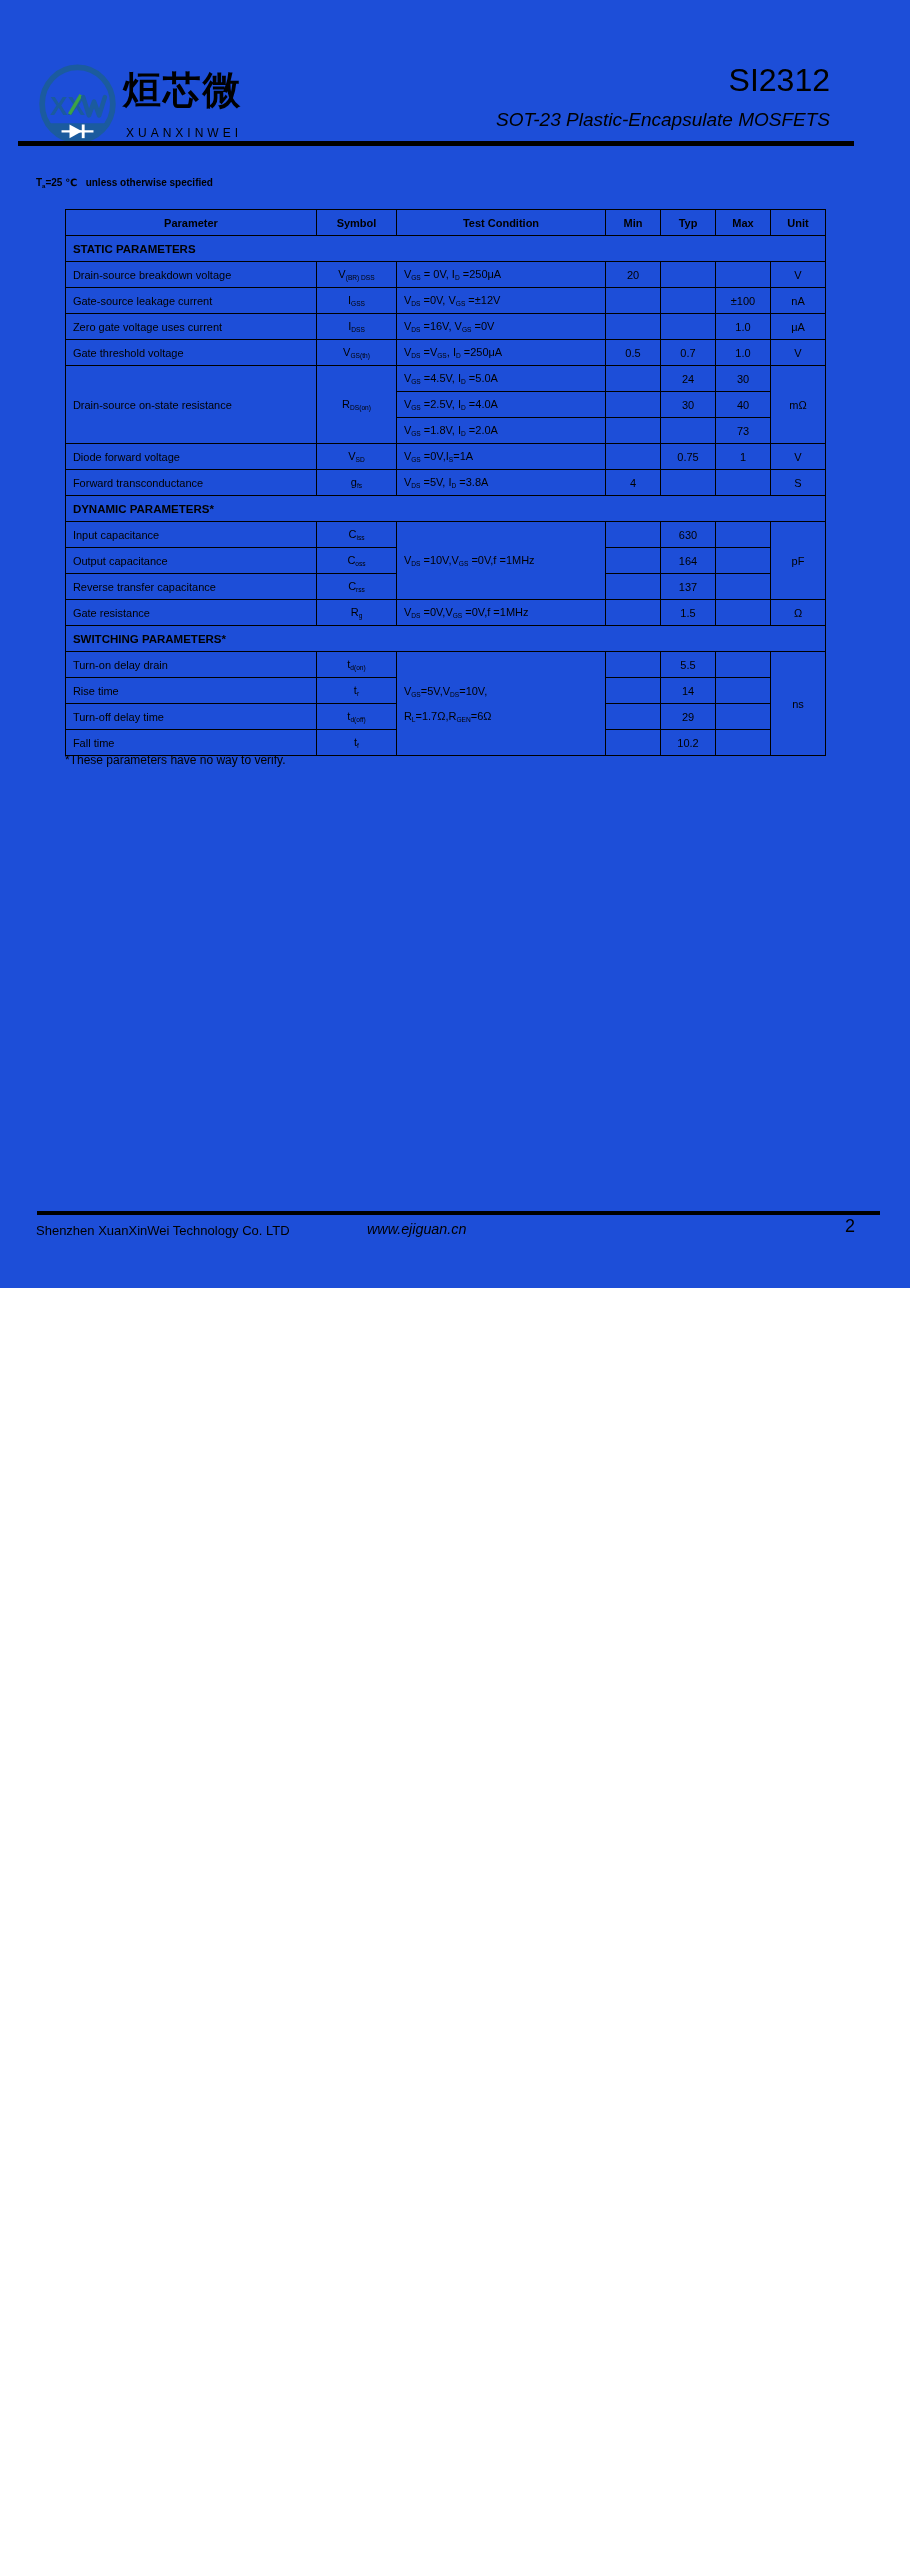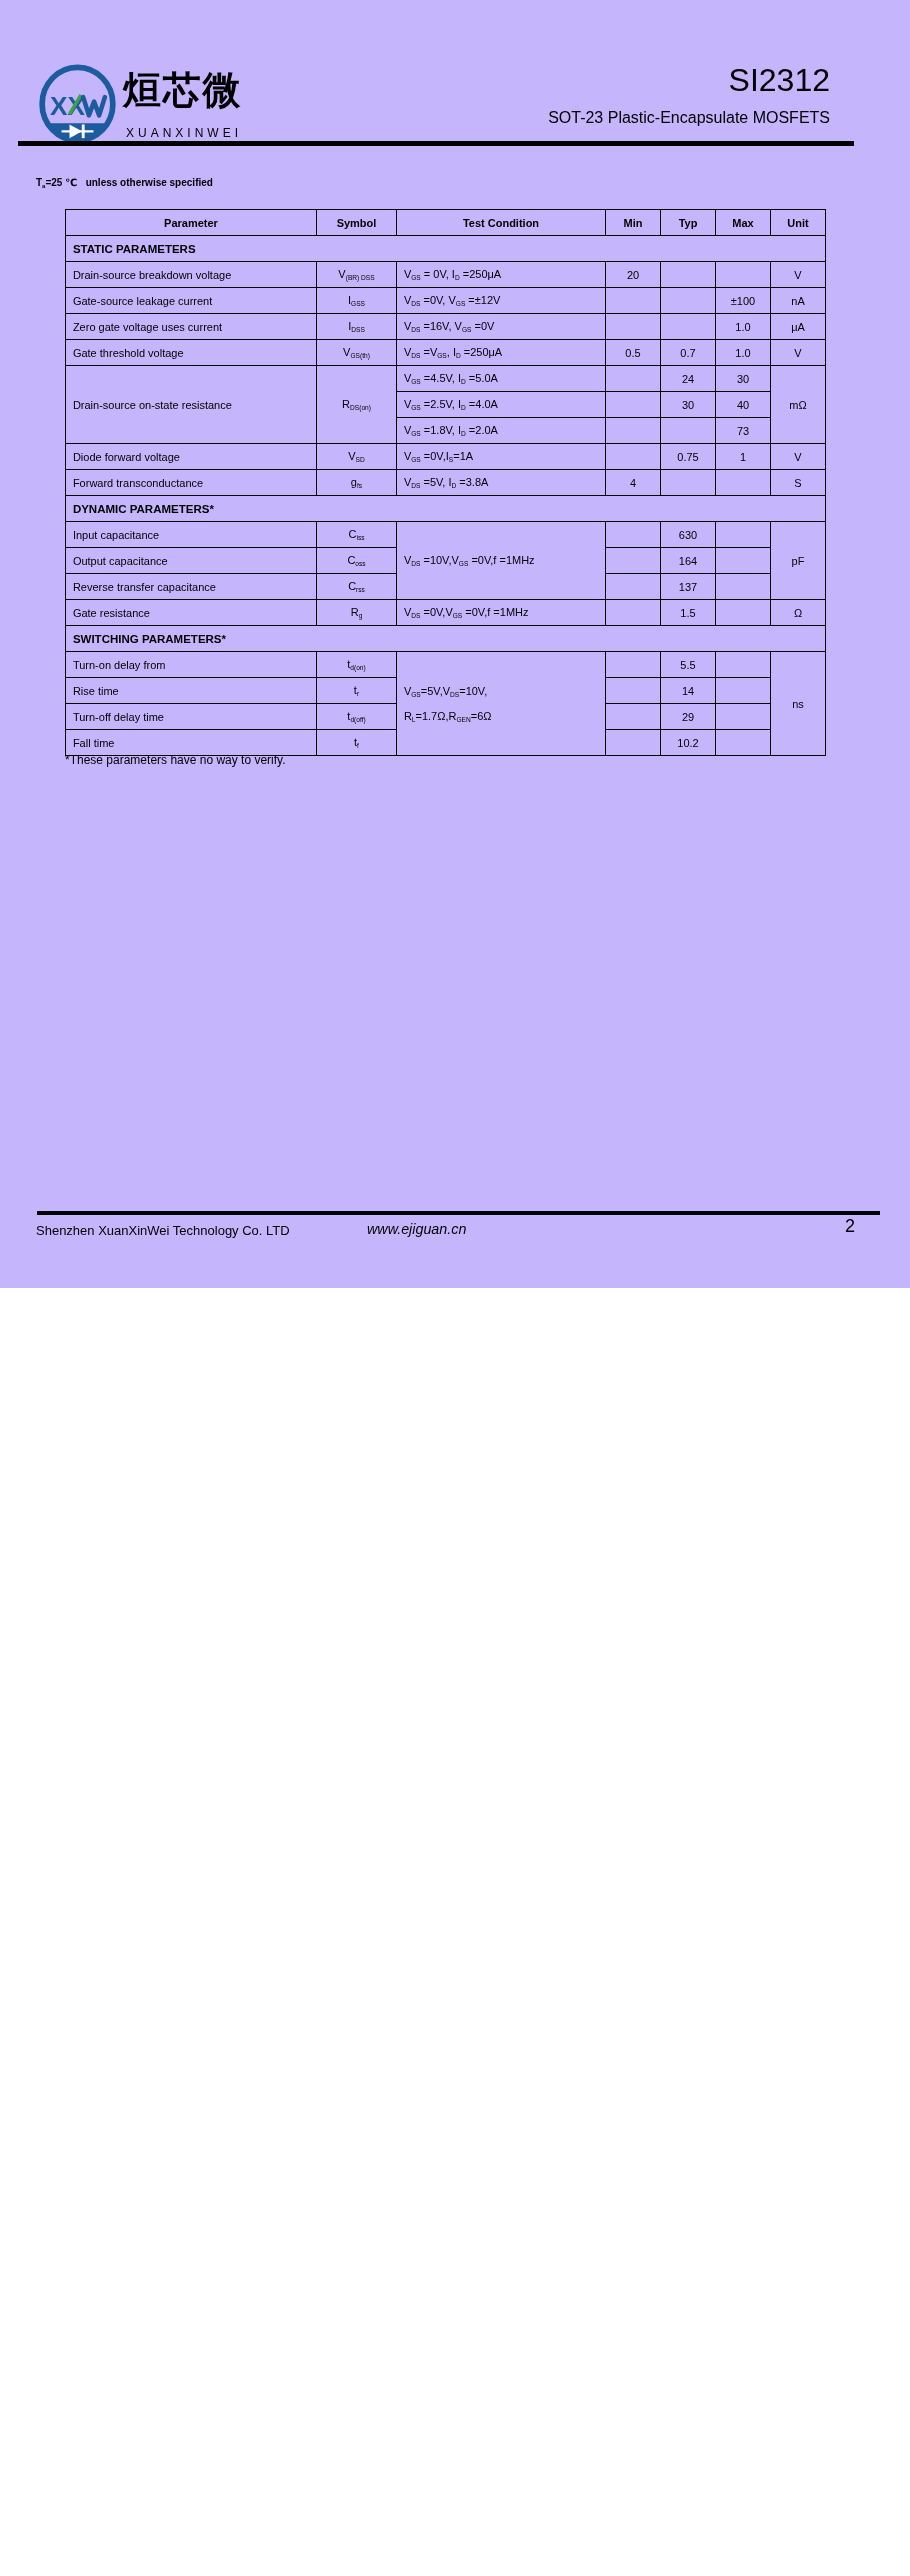--- a/index.html
+++ b/index.html
@@ -1,27 +1,27 @@
 <!DOCTYPE html>
 <html style="font-size:9.2px"><head>
 <meta charset="utf-8">
 <style>
   html,body{margin:0;padding:0;background:#ffffff;}
   body{font-family:"Liberation Sans","DejaVu Sans",sans-serif;color:#000;}
   #doc{position:relative;width:910px;height:2576px;background:#fff;}
-  .page{position:absolute;left:0;width:910px;height:1288px;background:#c4b5fd;overflow:hidden;}
+  .page{position:absolute;left:0;width:910px;height:1288px;background:#1d4ed8;overflow:hidden;}
   #p1{top:0;} #p2{top:2245;}
   .abs{position:absolute;}
   .rule{position:absolute;background:#000;}
   .sub{font-size:0.60em;vertical-align:-0.30em;}
   
   .brand-cn{position:absolute;left:123px;top:71px;font-size:38px;font-weight:bold;letter-spacing:1.7px;line-height:1;}
   .brand-en{position:absolute;left:126px;top:126px;font-size:12px;letter-spacing:4px;}
   .h-part{position:absolute;right:80px;top:64px;font-size:32px;line-height:1;}
-  .h-sub{position:absolute;right:80px;top:110px;font-size:16px;line-height:1;}
+  .h-sub{position:absolute;right:80px;top:110px;font-size:19px;line-height:1;font-style:italic;}
   .head-rule{left:18px;top:141px;width:836px;height:4.6px;}
   
   .main-title{position:absolute;left:86px;top:217px;font-size:12.6px;}
   .equiv-title{position:absolute;left:640px;top:217px;font-size:13.8px;font-weight:bold;letter-spacing:0.6px;}
   .feature{position:absolute;left:85px;font-size:14.3px;white-space:nowrap;}
   .feature .dot{font-size:9.8px;vertical-align:2.9px;margin-right:15px;}
   .feature .sub{font-weight:bold;font-size:9.8px;}
   .seg-b{font-weight:bold;font-size:17px;}
   .desc-title{position:absolute;left:86px;top:548px;font-size:13.8px;font-weight:bold;}
   .desc-text{position:absolute;left:86px;top:589px;width:551px;font-size:13px;line-height:17px;white-space:pre-line;letter-spacing:-0.1px;}
@@ -355,21 +355,21 @@
           <td class="l"><span>V</span><span class="sub">DS</span><span> =0V,V</span><span class="sub">GS</span><span> =0V,f =1MHz</span></td>
           <td></td>
           <td>1.5</td>
           <td></td>
           <td>Ω</td>
         </tr>
         <tr class="sec">
             <th colspan="7">SWITCHING PARAMETERS*</th>
           </tr>
         <tr>
-          <td class="l">Turn-on delay from</td>
+          <td class="l">Turn-on delay drain</td>
           <td><span>t</span><span class="sub">d(on)</span></td>
           <td class="l cond2" rowspan="4"><span>V</span><span class="sub">GS</span><span>=5V,V</span><span class="sub">DS</span><span>=10V,</span><br><span>R</span><span class="sub">L</span><span>=1.7Ω,R</span><span class="sub">GEN</span><span>=6Ω</span></td>
           <td></td>
           <td>5.5</td>
           <td></td>
           <td rowspan="4">ns</td>
         </tr>
         <tr>
           <td class="l">Rise time</td>
           <td><span>t</span><span class="sub">r</span></td>

